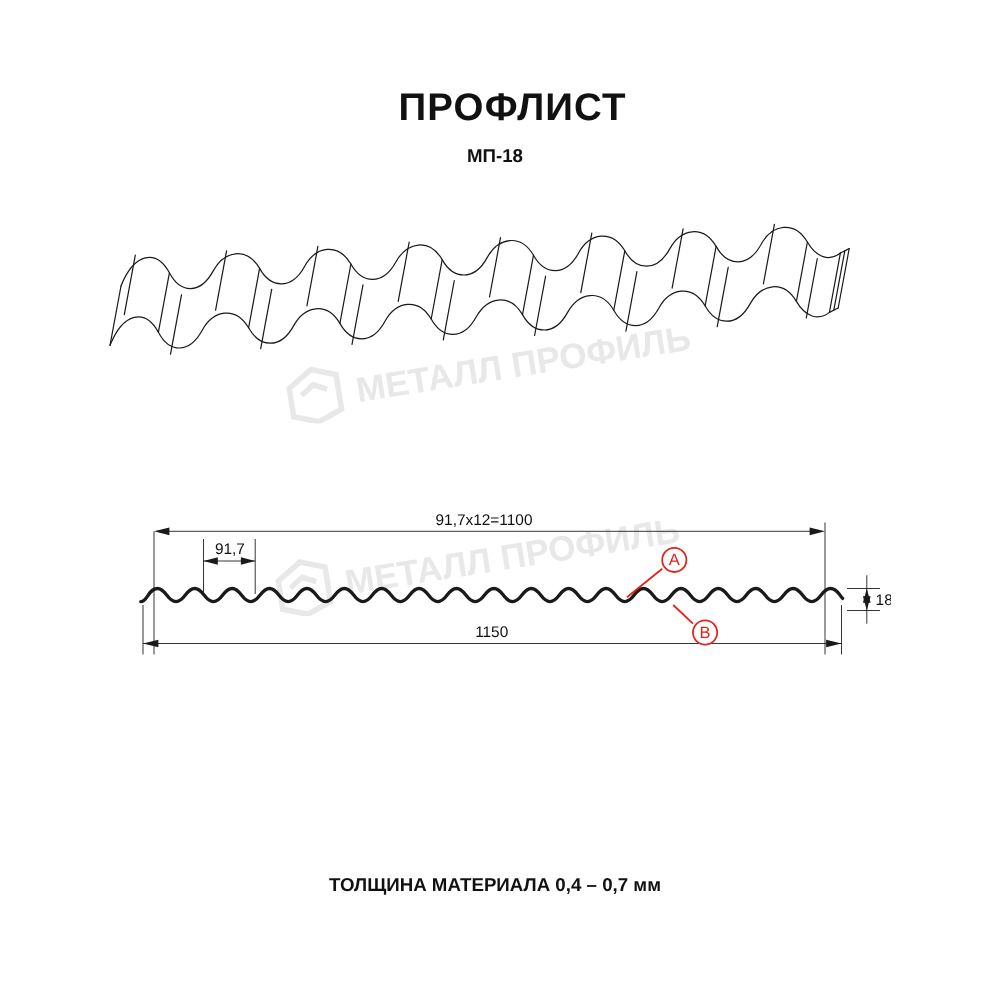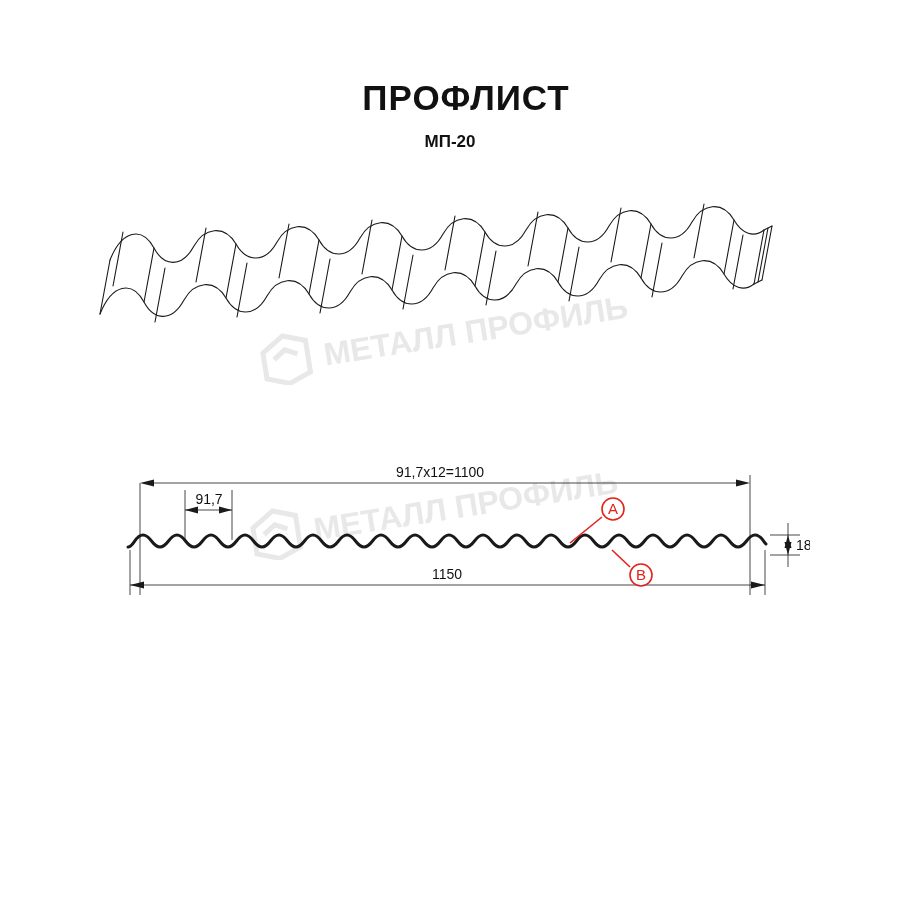--- a/index.html
+++ b/index.html
@@ -72,21 +72,21 @@
     font-weight: bold;
     fill: #e8e8e8;
   }
 </style>
 </head>
 <body>
 
 <div class="sheet">
 
   <div class="title">ПРОФЛИСТ</div>
-  <div class="subtitle">МП-20</div>
+  <div class="subtitle">МП-18</div>
 
   <svg class="view-3d" style="position:absolute; left:90px; top:190px;" width="720" height="160" viewBox="0 0 720 160">
     <g fill="none" stroke="#1a1a1a" stroke-width="1.1" stroke-linejoin="round" stroke-linecap="round">
 
       <path d="M20,70
                C32,40 52,36 64,58
                C74,77 92,78 104,56
                C114,38 134,34 146,54
                C156,72 175,74 187,52
                C197,34 217,30 229,50
@@ -239,13 +239,14 @@
       <circle cx="531" cy="120" r="11" fill="#ffffff" stroke="#e2231a" stroke-width="1.6"></circle>
       <text class="callout-text" x="531" y="125" text-anchor="middle">B</text>
     </g>
 
     <text class="dim-text" x="330" y="22" text-anchor="middle">91,7x12=1100</text>
     <text class="dim-text" x="99" y="49" text-anchor="middle">91,7</text>
     <text class="dim-text" x="337" y="124" text-anchor="middle">1150</text>
     <text class="dim-text" x="686" y="95" text-anchor="start">18</text>
   </svg>
 
+  <div class="footnote">ТОЛЩИНА МАТЕРИАЛА 0,4 – 0,7 мм</div>
 </div>
 
 </body></html>

